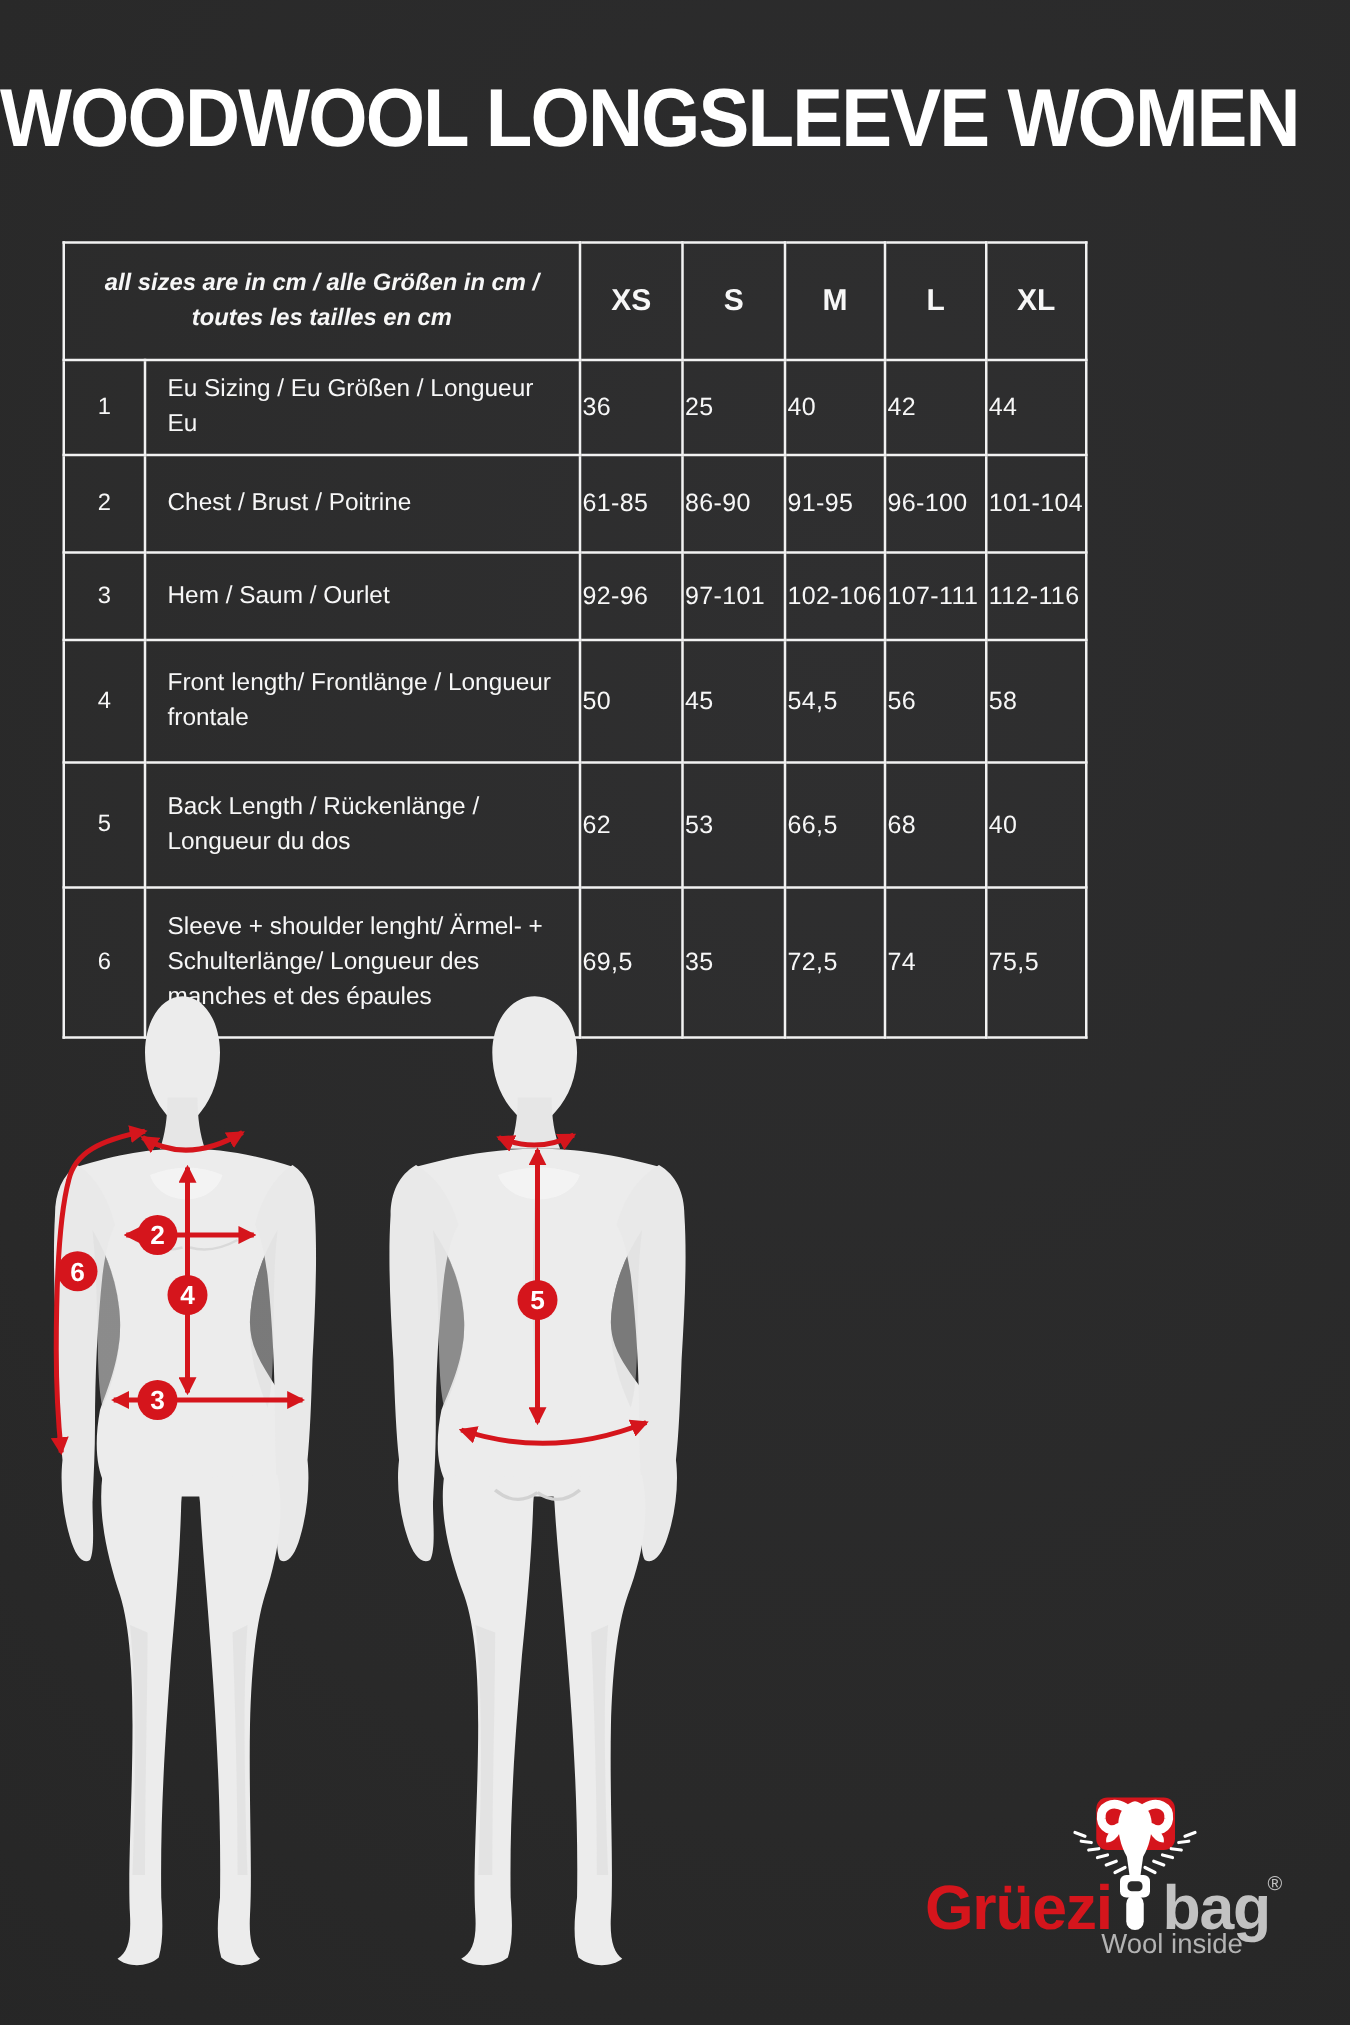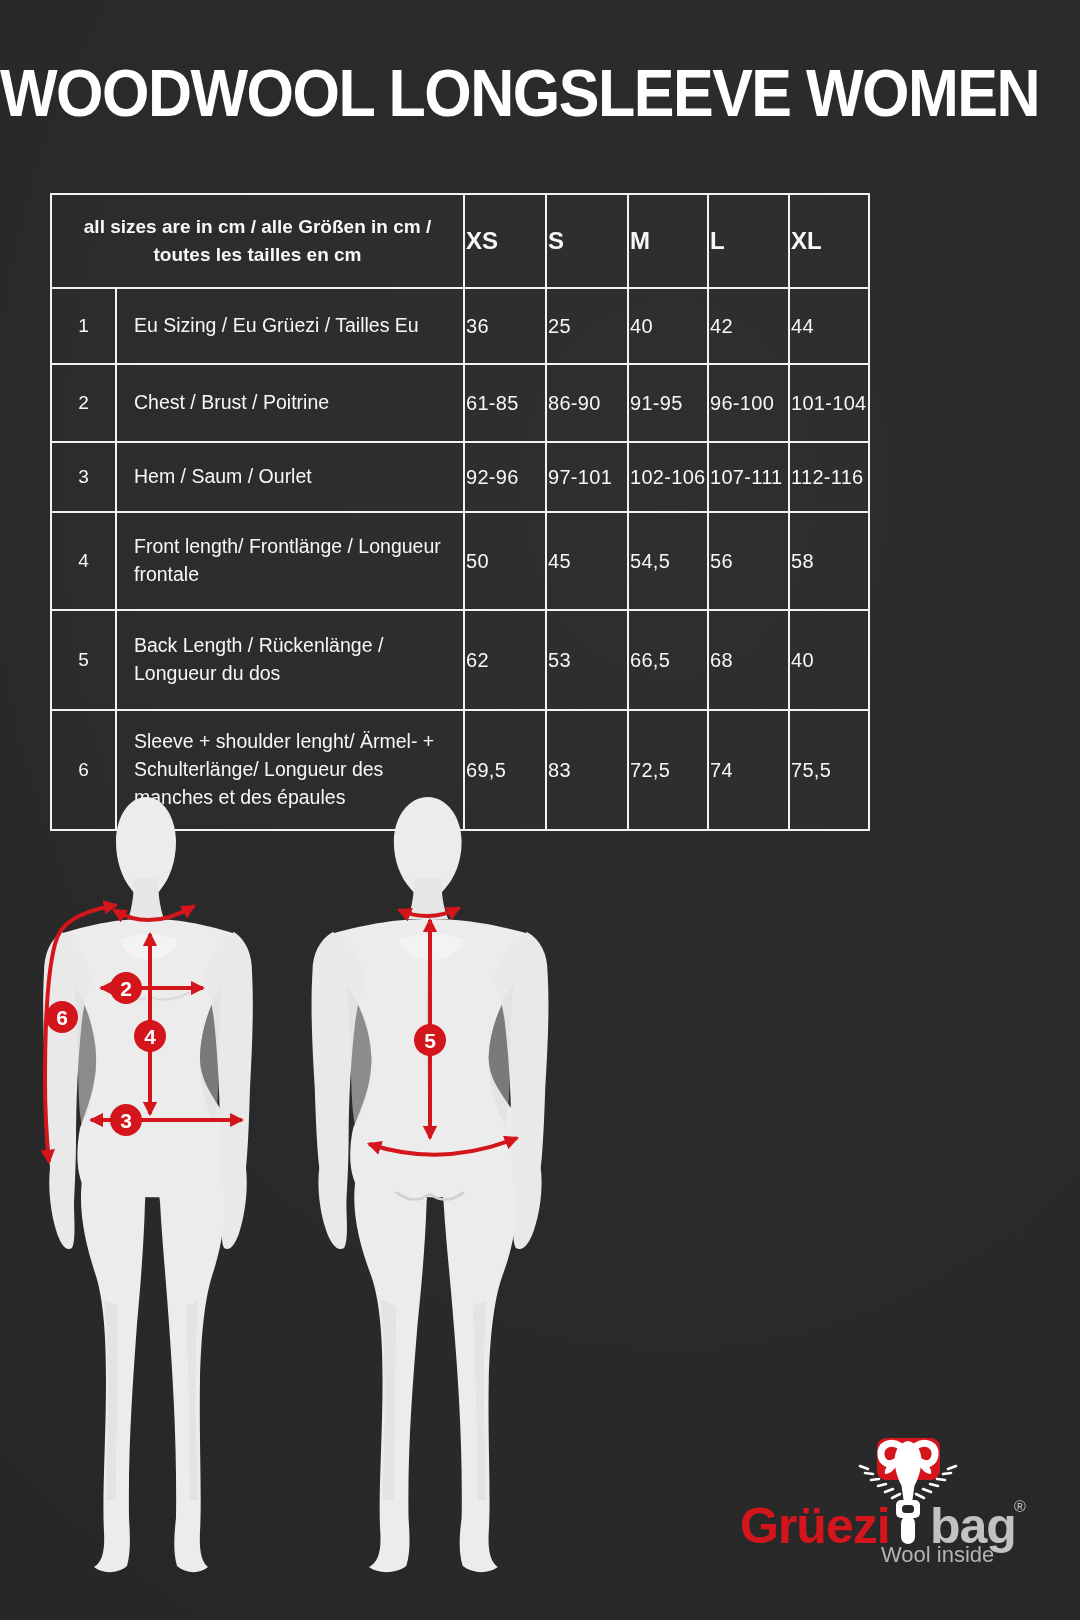--- a/index.html
+++ b/index.html
@@ -20,24 +20,24 @@
     position:absolute;left:50px;top:193px;width:818px;
     border-collapse:collapse;table-layout:fixed;
     color:#f7f7f7;
   }
   table.size-table td,table.size-table th{
     border:2px solid #f2f2f2;
     vertical-align:middle;
     background:rgba(255,255,255,0.012);
   }
   th.unit-note{
-    font-weight:bold;font-size:19px;line-height:1.45;
+    font-style:italic;font-weight:bold;font-size:19px;line-height:1.45;
     text-align:center;padding:4px 12px;height:84px;
   }
-  th.size-head{font-size:24px;font-weight:bold;text-align:left;}
+  th.size-head{font-size:24px;font-weight:bold;text-align:center;}
   td.row-num{text-align:center;font-size:19px;}
   td.row-label{font-size:19.5px;line-height:1.42;padding:8px 14px 8px 17px;text-align:left;}
   td.val{text-align:left;font-size:20px;letter-spacing:.3px;}
   tr.r1 td{height:58px;} tr.r2 td{height:60px;} tr.r3 td{height:52px;}
   tr.r4 td{height:80px;} tr.r5 td{height:82px;} tr.r6 td{height:102px;}
   .figure-svg{position:absolute;left:0;top:740px;}
   .logo-svg{position:absolute;left:730px;top:1370px;}
 </style>
 </head>
 <body>
@@ -61,21 +61,21 @@
       <span>toutes les tailles en cm</span>
     </th>
     <th class="size-head">XS</th>
     <th class="size-head">S</th>
     <th class="size-head">M</th>
     <th class="size-head">L</th>
     <th class="size-head">XL</th>
   </tr>
   <tr class="r1">
     <td class="row-num">1</td>
-    <td class="row-label">Eu Sizing / Eu Grüezi / Tailles Eu</td>
+    <td class="row-label">Eu Sizing / Eu Größen / Longueur Eu</td>
     <td class="val">36</td>
     <td class="val">25</td>
     <td class="val">40</td>
     <td class="val">42</td>
     <td class="val">44</td>
   </tr>
   <tr class="r2">
     <td class="row-num">2</td>
     <td class="row-label">Chest / Brust / Poitrine</td>
     <td class="val">61-85</td>
@@ -108,21 +108,21 @@
     <td class="val">62</td>
     <td class="val">53</td>
     <td class="val">66,5</td>
     <td class="val">68</td>
     <td class="val">40</td>
   </tr>
   <tr class="r6">
     <td class="row-num">6</td>
     <td class="row-label">Sleeve + shoulder lenght/ Ärmel- + Schulterlänge/ Longueur des manches et des épaules</td>
     <td class="val">69,5</td>
-    <td class="val">83</td>
+    <td class="val">35</td>
     <td class="val">72,5</td>
     <td class="val">74</td>
     <td class="val">75,5</td>
   </tr>
 </tbody>
   </table>
 
 <svg class="figure-svg" width="560" height="880" viewBox="0 0 560 880">
   <defs>
     <marker id="arr" viewBox="0 0 10 10" refX="8.5" refY="5" markerWidth="3.6" markerHeight="3.6" orient="auto-start-reverse">

